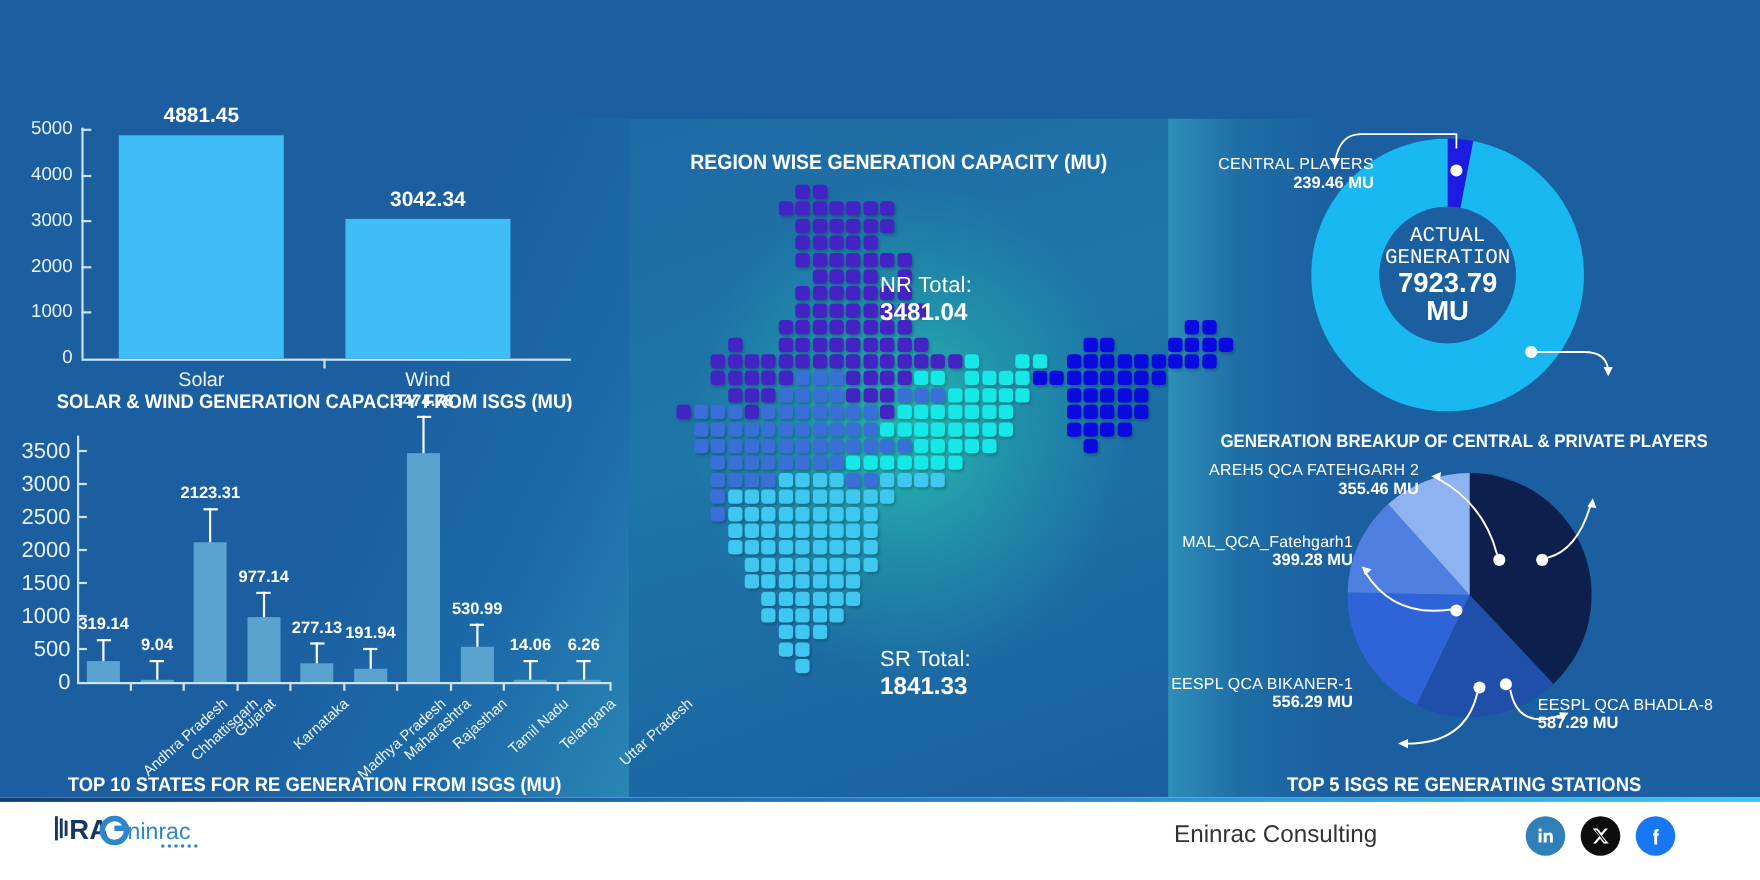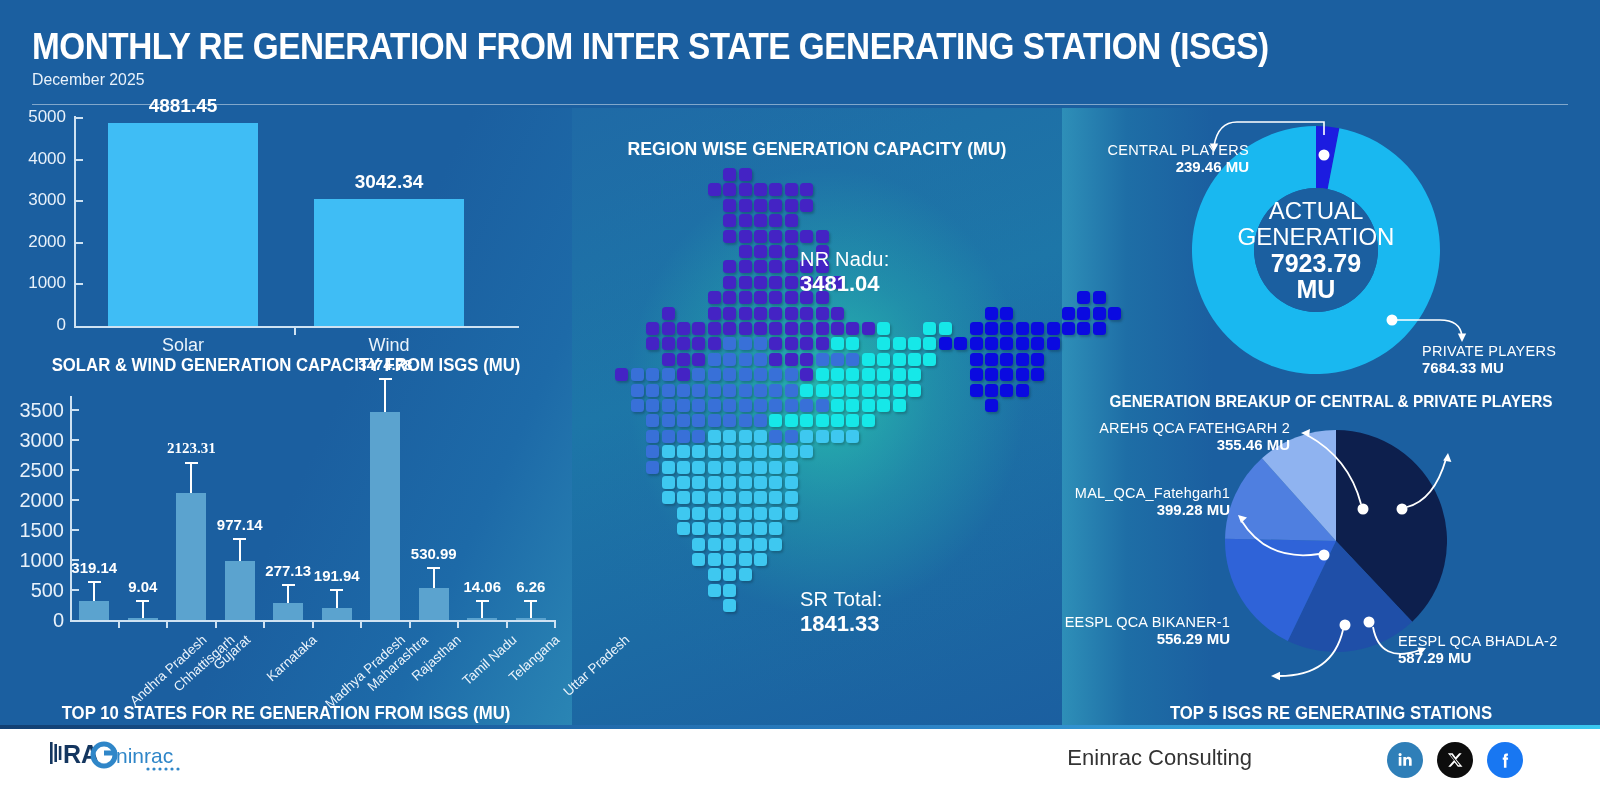--- a/index.html
+++ b/index.html
@@ -79,21 +79,21 @@
   .maplbl .l1 { font-size:20px; font-weight:400; letter-spacing:0.2px; }
   .maplbl .l2 { font-size:22px; font-weight:bold; }
 
   
   #donut { position:absolute; left:1192px; top:126px; width:248px; height:248px; }
   #donut-hole {
     position:absolute; left:1254px; top:188px; width:124px; height:124px;
     border-radius:50%; background:#1b5fa0;
     display:flex; flex-direction:column; align-items:center; justify-content:center;
   }
-  .dn-t1 { font-size:24px; color:#ffffff; line-height:1.07; text-align:center; }
+  .dn-t1 { font-size:19px; color:#ffffff; line-height:1.07; text-align:center;font-family:Liberation Mono, monospace; }
   .dn-t2 { font-size:25px; color:#ffffff; font-weight:bold; line-height:1.04; text-align:center; }
   .callout { position:absolute; color:#ffffff; white-space:nowrap; }
   .callout .c1 { font-size:14.5px; letter-spacing:0.3px; }
   .callout .c2 { font-size:15px; font-weight:bold; }
 
   
   #pie { position:absolute; left:1225px; top:430px; width:222px; height:222px; }
   .pie-lbl { position:absolute; color:#ffffff; white-space:nowrap; }
   .pie-lbl .p1 { font-size:14.5px; letter-spacing:0.2px; }
   .pie-lbl .p2 { font-size:15px; font-weight:bold; }
@@ -109,25 +109,20 @@
   .soc-x  { left:1437px; background:#0d0d0d; }
   .soc-fb { left:1487px; background:#1877f2; }
   .soc svg { display:block; }
   #logo { position:absolute; left:48px; top:736px; width:180px; height:40px; }
 </style>
 </head>
 <body>
 
 <div id="root">
 
-  <div class="hdr">
-    <div class="hdr-title">MONTHLY RE GENERATION FROM INTER STATE GENERATING STATION (ISGS)</div>
-    <div class="hdr-sub">December 2025</div>
-    <div class="hdr-rule"></div>
-  </div>
 
   <div class="panel-left"></div>
   <div class="panel-mid"></div>
   <div class="panel-right"></div>
 
   <div id="chart1">
       <div class="axisline" style="left:74px;top:116px;width:2px;height:210px;"></div>
       <div class="axisline" style="left:74px;top:326px;width:445px;height:2px;"></div>
       <div class="axis-lbl" style="left:2px;top:315px;width:64px;">0</div>
       <div class="tick" style="left:74px;top:283.4px;"></div>
@@ -176,21 +171,21 @@
       <div class="cat-lbl-rot" style="left:102.25px;top:632px;">Andhra Pradesh</div>
       <div class="bar" style="left:127.715px;top:618px;width:30.07px;height:2px;background:#5ba3cf;"></div>
       <div class="errbar" style="left:141.75px;top:599.8px;height:18.2px;"></div>
       <div class="errcap" style="left:136.25px;top:599.8px;"></div>
       <div class="bar-val" style="left:96.75px;top:577.8px;width:92px;font-size:15px;">9.04</div>
       <div class="tick" style="left:166px;top:620px;width:2px;height:8px;"></div>
       <div class="cat-lbl-rot" style="left:150.75px;top:632px;">Chhattisgarh</div>
       <div class="bar" style="left:176.215px;top:492.6014px;width:30.07px;height:127.39859999999999px;background:#5ba3cf;"></div>
       <div class="errbar" style="left:190.25px;top:461.86154px;height:30.73986px;"></div>
       <div class="errcap" style="left:184.75px;top:461.86154px;"></div>
-      <div class="bar-val" style="left:145.25px;top:439.86154px;width:92px;font-size:15px;font-family:Liberation Serif, serif;">2123.31</div>
+      <div class="bar-val" style="left:145.25px;top:439.86154px;width:92px;font-size:15px;">2123.31</div>
       <div class="tick" style="left:214.5px;top:620px;width:2px;height:8px;"></div>
       <div class="cat-lbl-rot" style="left:199.25px;top:632px;">Gujarat</div>
       <div class="bar" style="left:224.715px;top:561.3716000000001px;width:30.07px;height:58.62839999999999px;background:#5ba3cf;"></div>
       <div class="errbar" style="left:238.75px;top:537.50876px;height:23.86284px;"></div>
       <div class="errcap" style="left:233.25px;top:537.50876px;"></div>
       <div class="bar-val" style="left:193.75px;top:515.50876px;width:92px;font-size:15px;">977.14</div>
       <div class="tick" style="left:263px;top:620px;width:2px;height:8px;"></div>
       <div class="cat-lbl-rot" style="left:247.75px;top:632px;">Karnataka</div>
       <div class="bar" style="left:273.215px;top:603.3722px;width:30.07px;height:16.627799999999997px;background:#5ba3cf;"></div>
       <div class="errbar" style="left:287.25px;top:583.70942px;height:19.662779999999998px;"></div>
@@ -543,21 +538,21 @@
       <div class="mapdot" style="left:151.2px;top:393.0px;background:#3ec8f0;"></div>
       <div class="mapdot" style="left:166.6px;top:393.0px;background:#3ec8f0;"></div>
       <div class="mapdot" style="left:182.0px;top:393.0px;background:#3ec8f0;"></div>
       <div class="mapdot" style="left:135.8px;top:408.4px;background:#3ec8f0;"></div>
       <div class="mapdot" style="left:151.2px;top:408.4px;background:#3ec8f0;"></div>
       <div class="mapdot" style="left:166.6px;top:408.4px;background:#3ec8f0;"></div>
       <div class="mapdot" style="left:135.8px;top:423.8px;background:#3ec8f0;"></div>
       <div class="mapdot" style="left:151.2px;top:423.8px;background:#3ec8f0;"></div>
       <div class="mapdot" style="left:151.2px;top:439.2px;background:#3ec8f0;"></div>
       <div class="maplbl" style="left:228px;top:88px;">
-          <div class="l1">NR Nadu:</div>
+          <div class="l1">NR Total:</div>
           <div class="l2">3481.04</div>
       </div>
       <div class="maplbl" style="left:228px;top:428px;">
           <div class="l1">SR Total:</div>
           <div class="l2">1841.33</div>
       </div>
     </div>
 
   <svg id="donut" viewBox="0 0 248 248">
       <path fill="#1c1ce0" d="M124.00,0.00 A124,124 0 0 1 147.40,2.23
@@ -573,24 +568,20 @@
     <path fill="none" stroke="#ffffff" stroke-width="1.6" d="M262,27 L262,14 L175,14 Q156,14 152,38"></path>
     <path fill="#ffffff" d="M152,44 l-4.2,-8.4 8.4,0 z"></path>
     <circle cx="262" cy="47" r="5.5" fill="#ffffff"></circle>
     <path fill="none" stroke="#ffffff" stroke-width="1.6" d="M334,212 L378,212 Q398,212 400,228"></path>
     <path fill="#ffffff" d="M400,234 l-4.2,-8.4 8.4,0 z"></path>
     <circle cx="330" cy="212" r="5.5" fill="#ffffff"></circle>
     </svg>
   <div class="callout" style="left:1084px;top:142px;text-align:right;width:165px;">
     <div class="c1">CENTRAL PLAYERS</div>
     <div class="c2">239.46 MU</div>
-  </div>
-  <div class="callout" style="left:1422px;top:343px;text-align:left;width:175px;">
-    <div class="c1">PRIVATE PLAYERS</div>
-    <div class="c2">7684.33 MU</div>
   </div>
 
   <div class="caption" style="left:1062px;top:392px;width:538px;font-size:16.5px;">GENERATION BREAKUP OF CENTRAL &amp; PRIVATE PLAYERS</div>
   <svg id="pie" viewBox="0 0 222 222">
       <path fill="#0d1f4d" d="M111,111 L111.00,0.00 A111,111 0 0 1 187.21,191.71 Z"></path>
       <path fill="#1f4fa8" d="M111,111 L187.21,191.71 A111,111 0 0 1 62.79,210.98 Z"></path>
       <path fill="#2f63d8" d="M111,111 L62.79,210.98 A111,111 0 0 1 0.02,108.68 Z"></path>
       <path fill="#4f7fe0" d="M111,111 L0.02,108.68 A111,111 0 0 1 36.98,28.28 Z"></path>
       <path fill="#8fb3f0" d="M111,111 L36.98,28.28 A111,111 0 0 1 111.00,0.00 Z"></path>
     </svg>
@@ -622,21 +613,21 @@
   </div>
   <div class="pie-lbl" style="left:1062px;top:485px;width:168px;text-align:right;">
     <div class="p1">MAL_QCA_Fatehgarh1</div>
     <div class="p2">399.28 MU</div>
   </div>
   <div class="pie-lbl" style="left:1062px;top:614px;width:168px;text-align:right;">
     <div class="p1">EESPL QCA BIKANER-1</div>
     <div class="p2">556.29 MU</div>
   </div>
   <div class="pie-lbl" style="left:1398px;top:633px;width:200px;text-align:left;">
-    <div class="p1">EESPL QCA BHADLA-2</div>
+    <div class="p1">EESPL QCA BHADLA-8</div>
     <div class="p2">587.29 MU</div>
   </div>
 
   <div class="caption" style="left:1062px;top:703px;width:538px;">TOP 5 ISGS RE GENERATING STATIONS</div>
 
   <div class="footer"></div>
   <div class="foot-accent"></div>
 
   <svg id="logo" viewBox="0 0 180 40">
     <g>

